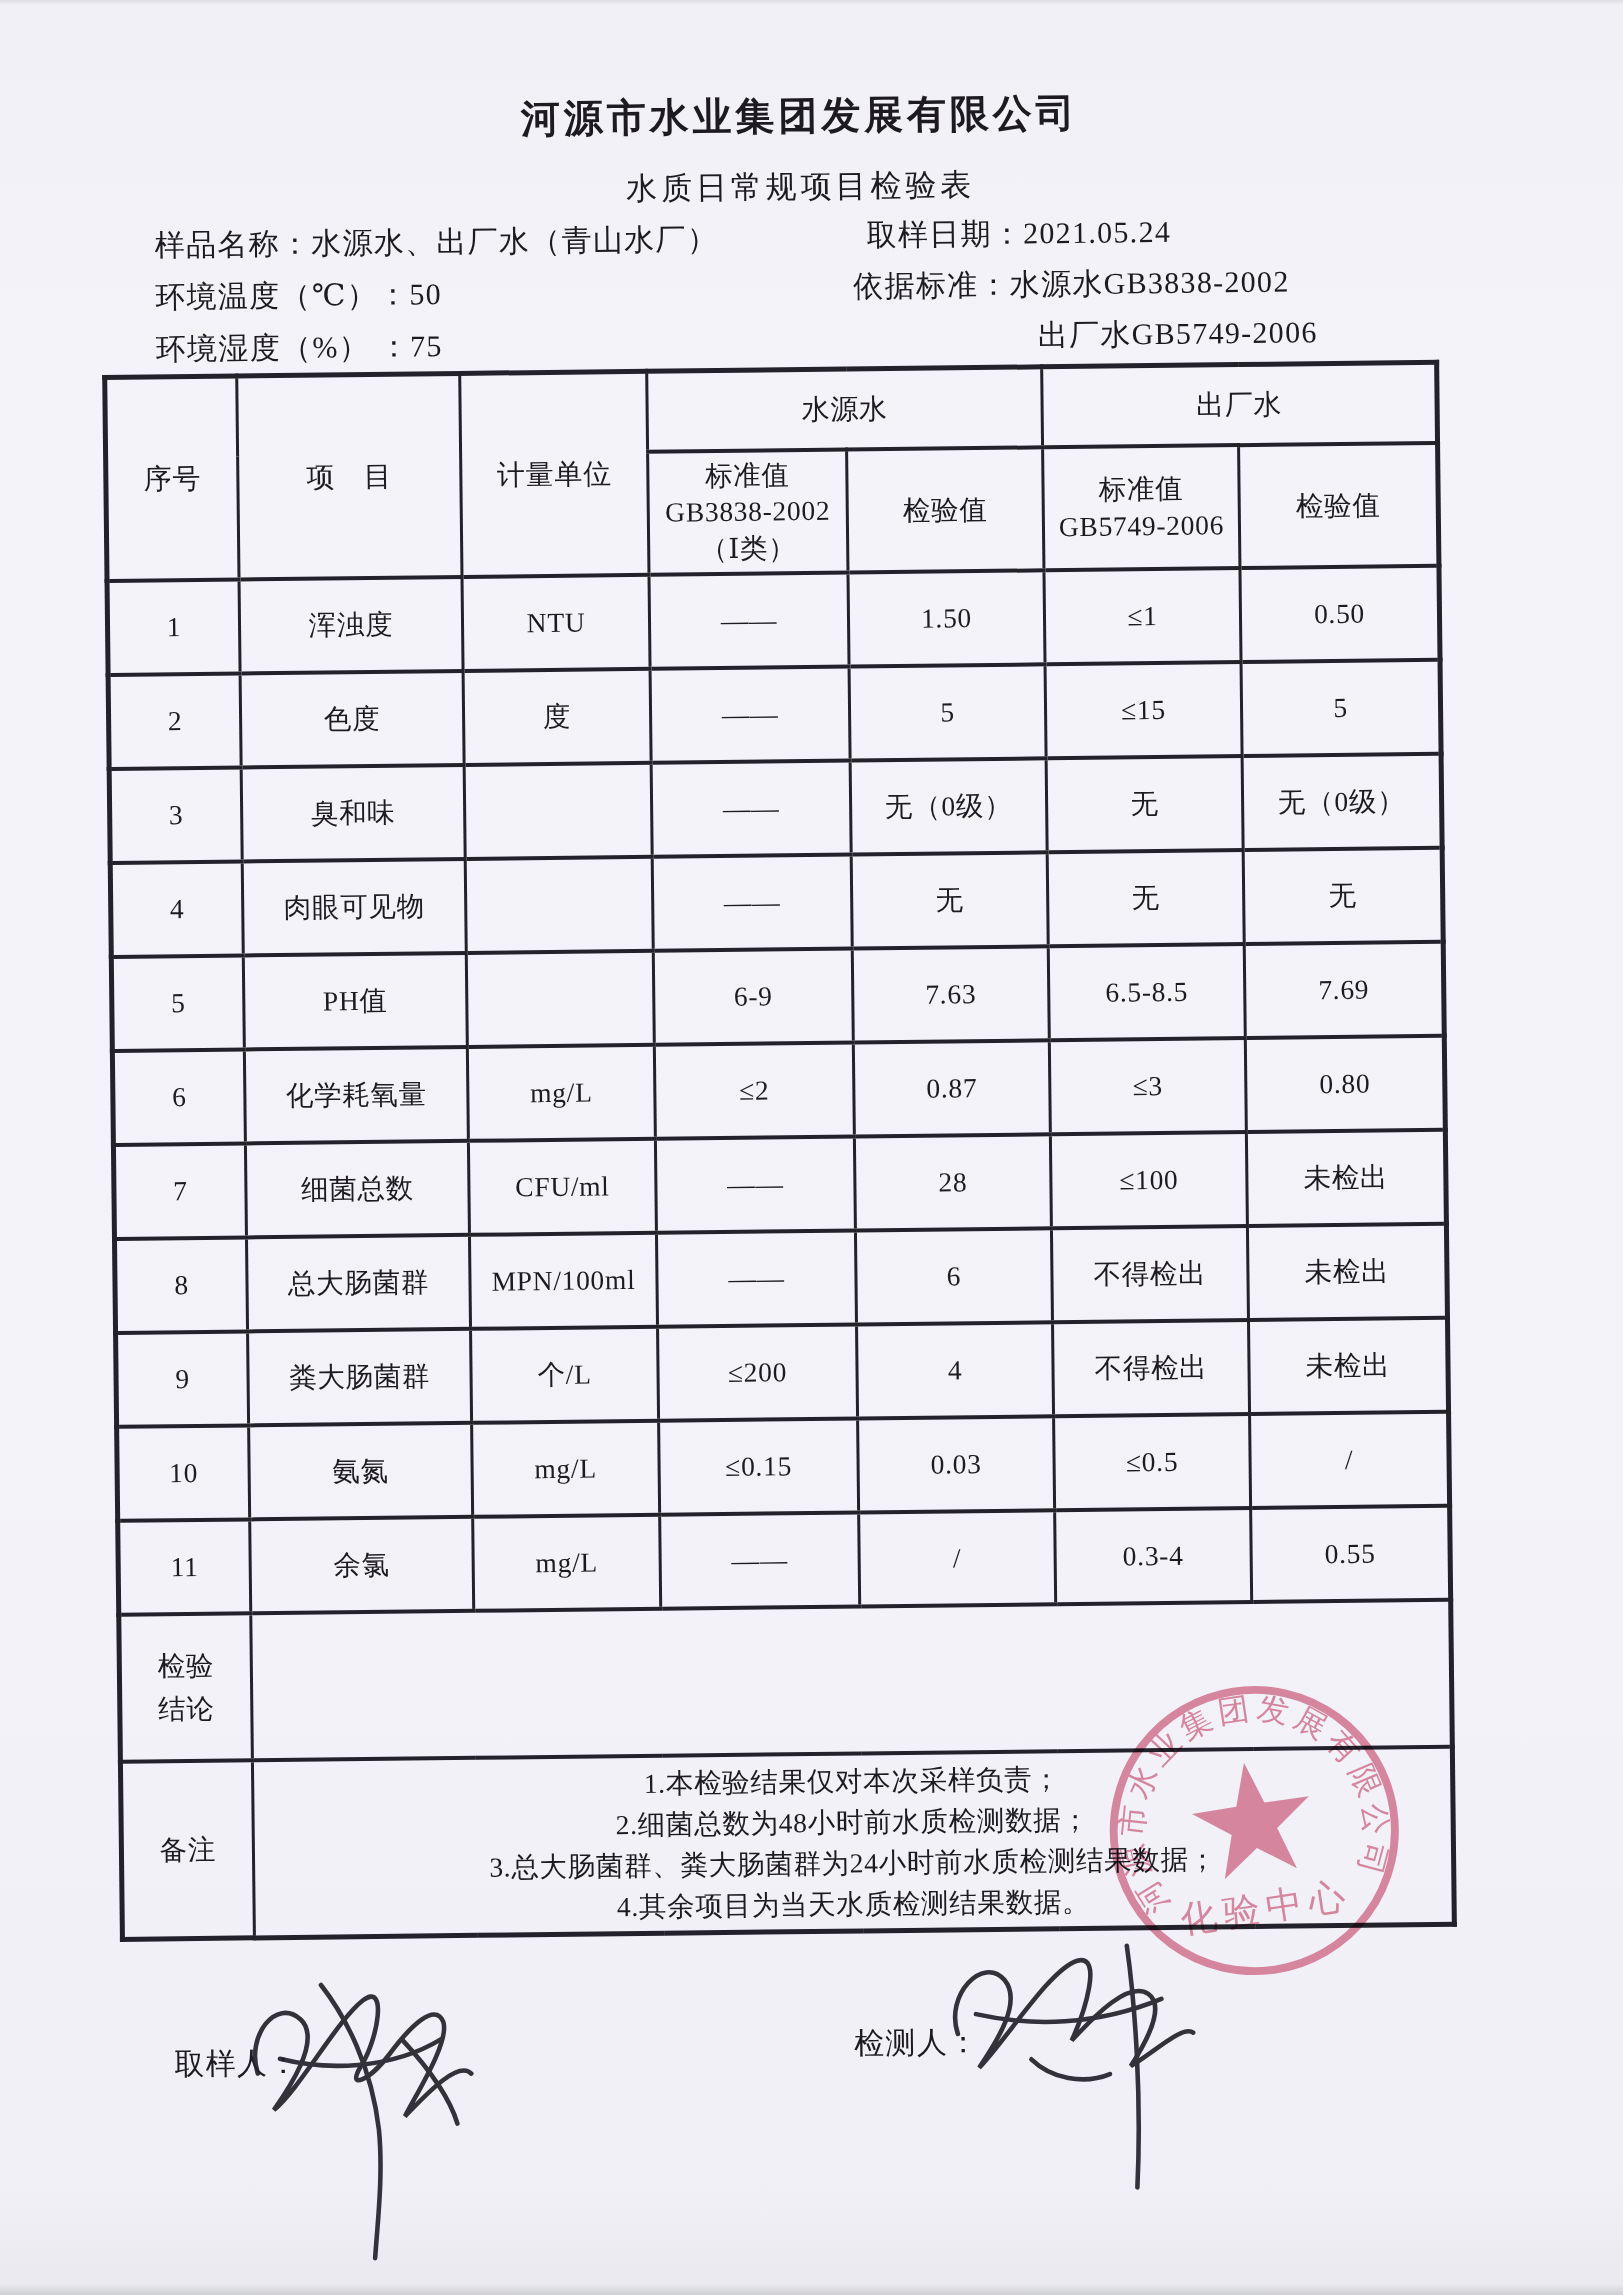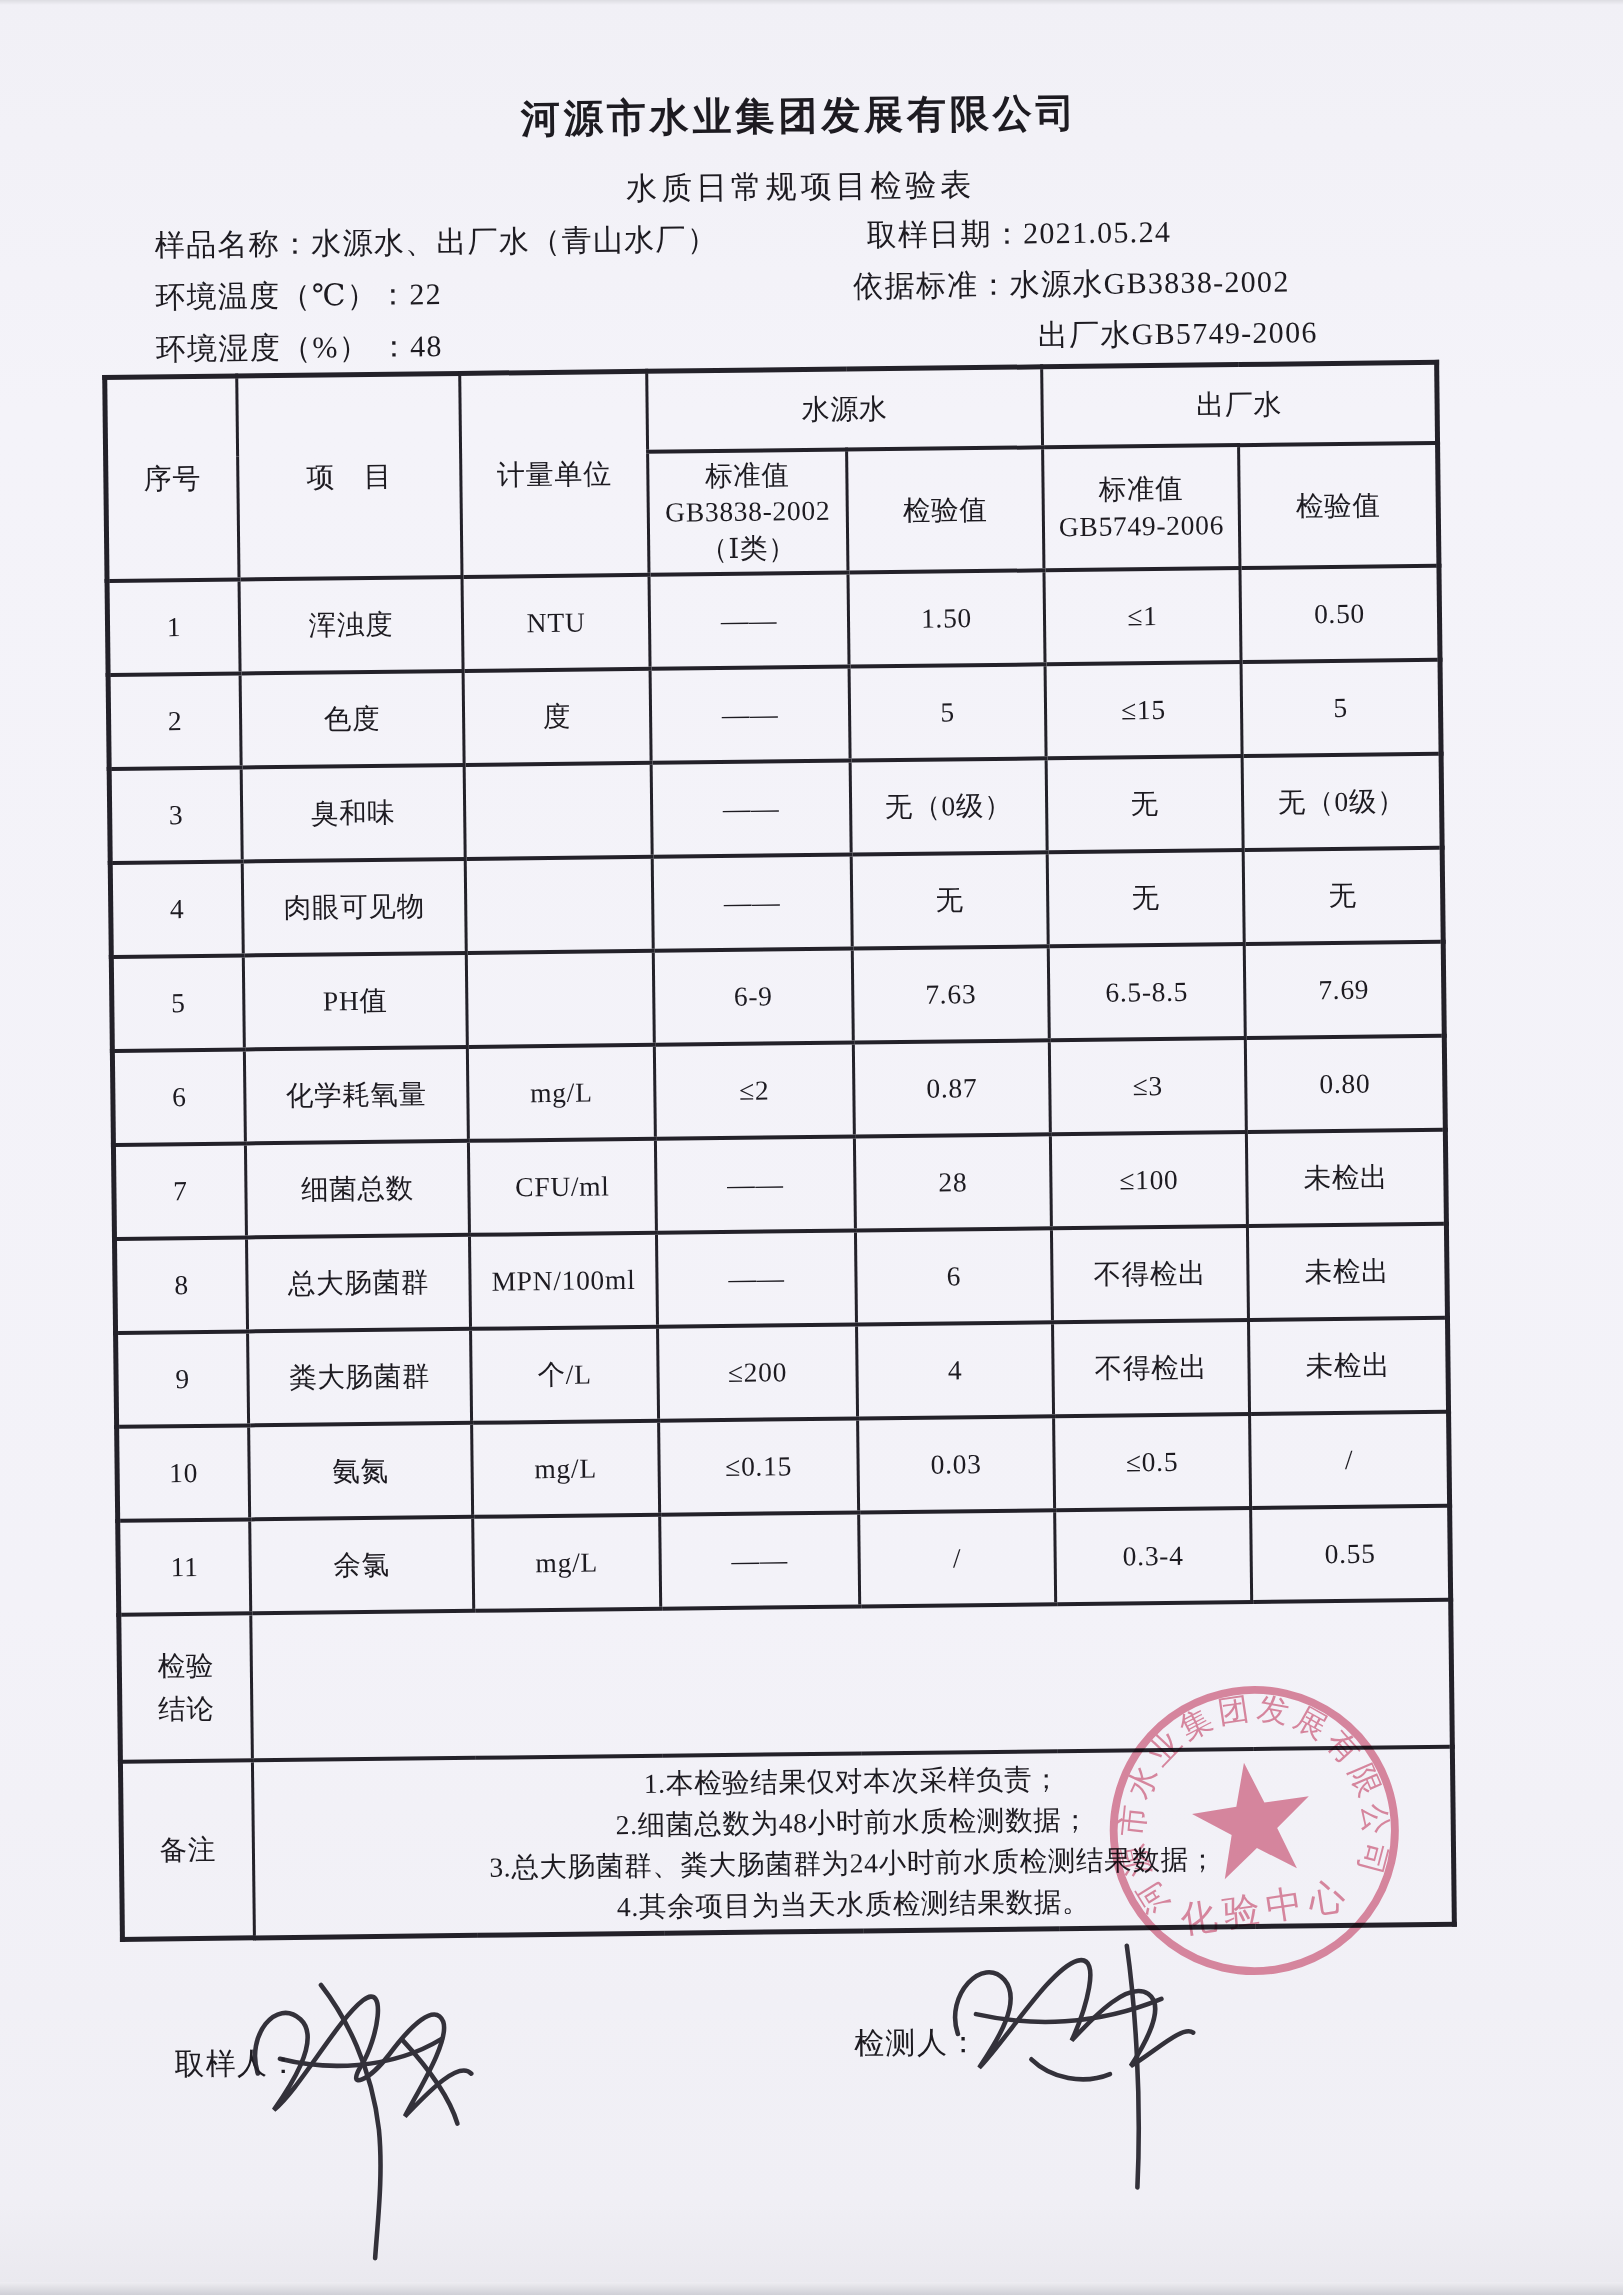--- a/index.html
+++ b/index.html
@@ -75,24 +75,24 @@
   <div class="scan-top"></div>
 
   <div class="sheet">
 
     <div class="t company">河源市水业集团发展有限公司</div>
     <div class="t doctitle">水质日常规项目检验表</div>
 
     <div class="t info" id="info-line1"><span>样品名称：</span><span>水源水、出厂水（青山水厂）</span></div>
     <div class="t info" id="info-date"><span>取样日期：</span><span>2021.05.24</span></div>
 
-    <div class="t info" id="info-line2"><span>环境温度（℃）：</span><span>22</span></div>
+    <div class="t info" id="info-line2"><span>环境温度（℃）：</span><span>50</span></div>
     <div class="t info" id="info-standard"><span>依据标准：</span><span>水源水GB3838-2002</span></div>
 
-    <div class="t info" id="info-line3"><span>环境湿度（%） ：</span><span>48</span></div>
+    <div class="t info" id="info-line3"><span>环境湿度（%） ：</span><span>75</span></div>
     <div class="t info" id="info-standard2">出厂水GB5749-2006</div>
 
     <table class="report">
       <colgroup>
         <col style="width:132px">
           <col style="width:223px">
           <col style="width:187px">
         <col style="width:199px">
           <col style="width:196px">
           <col style="width:196px">

